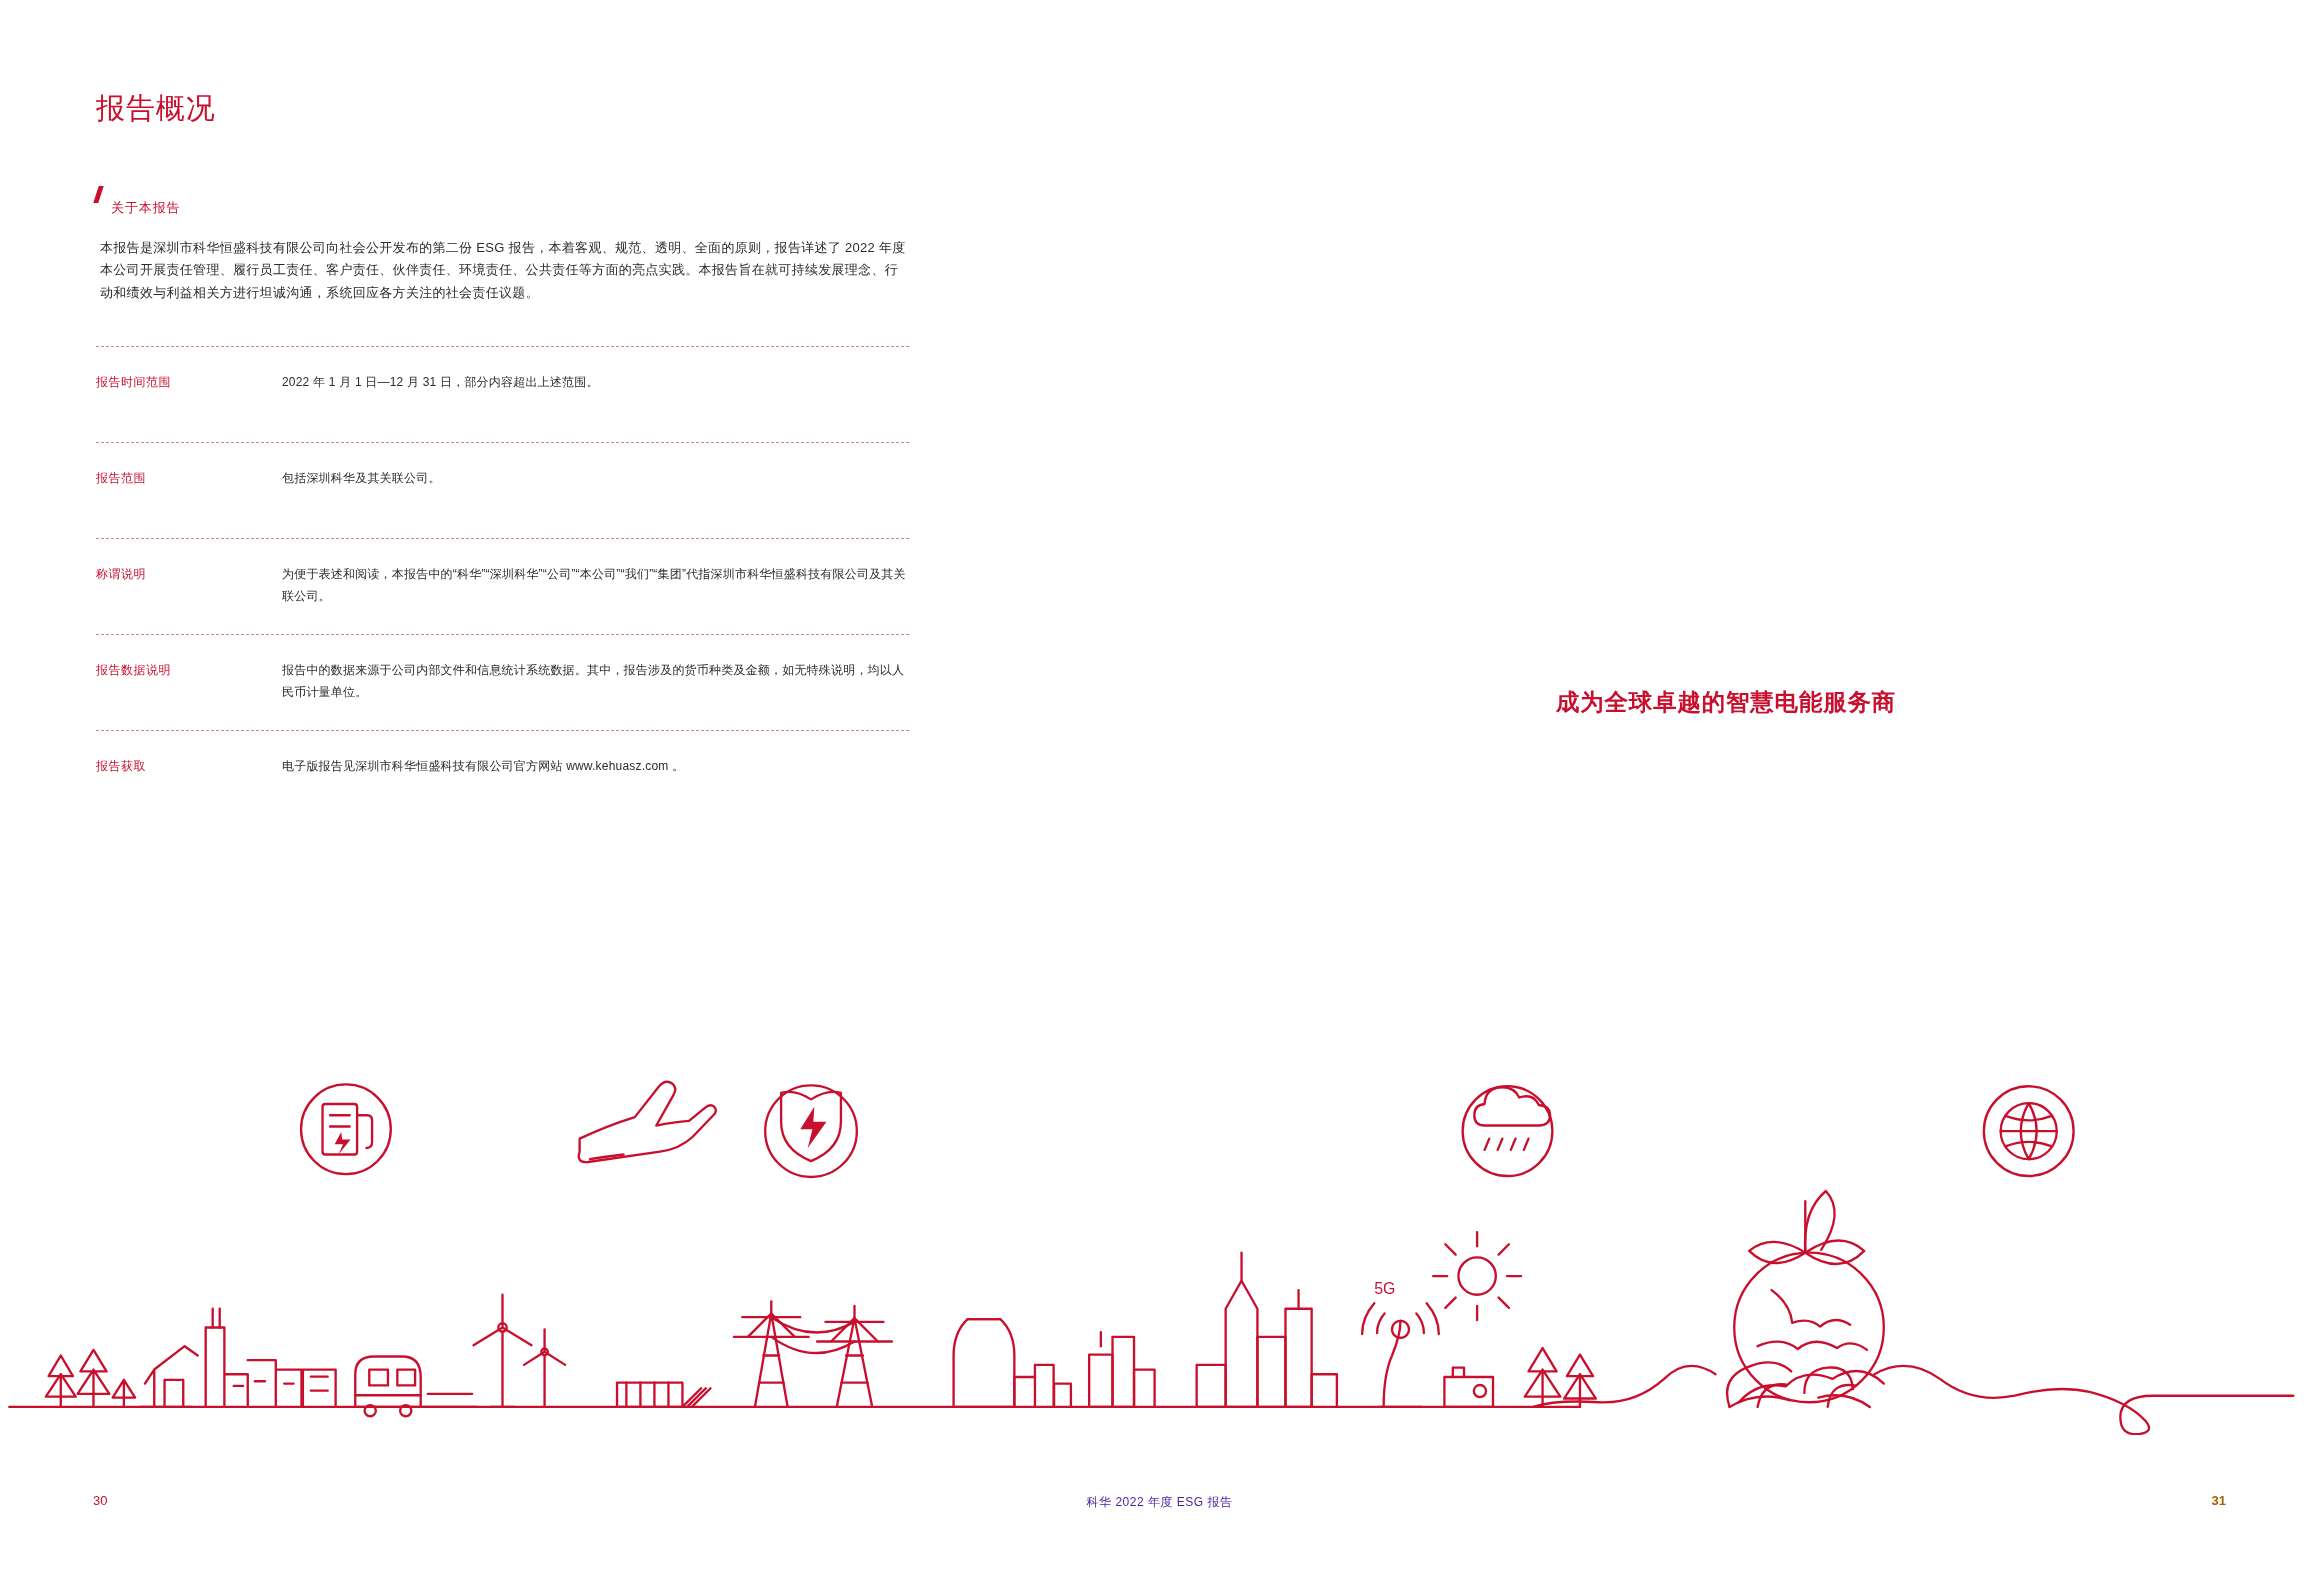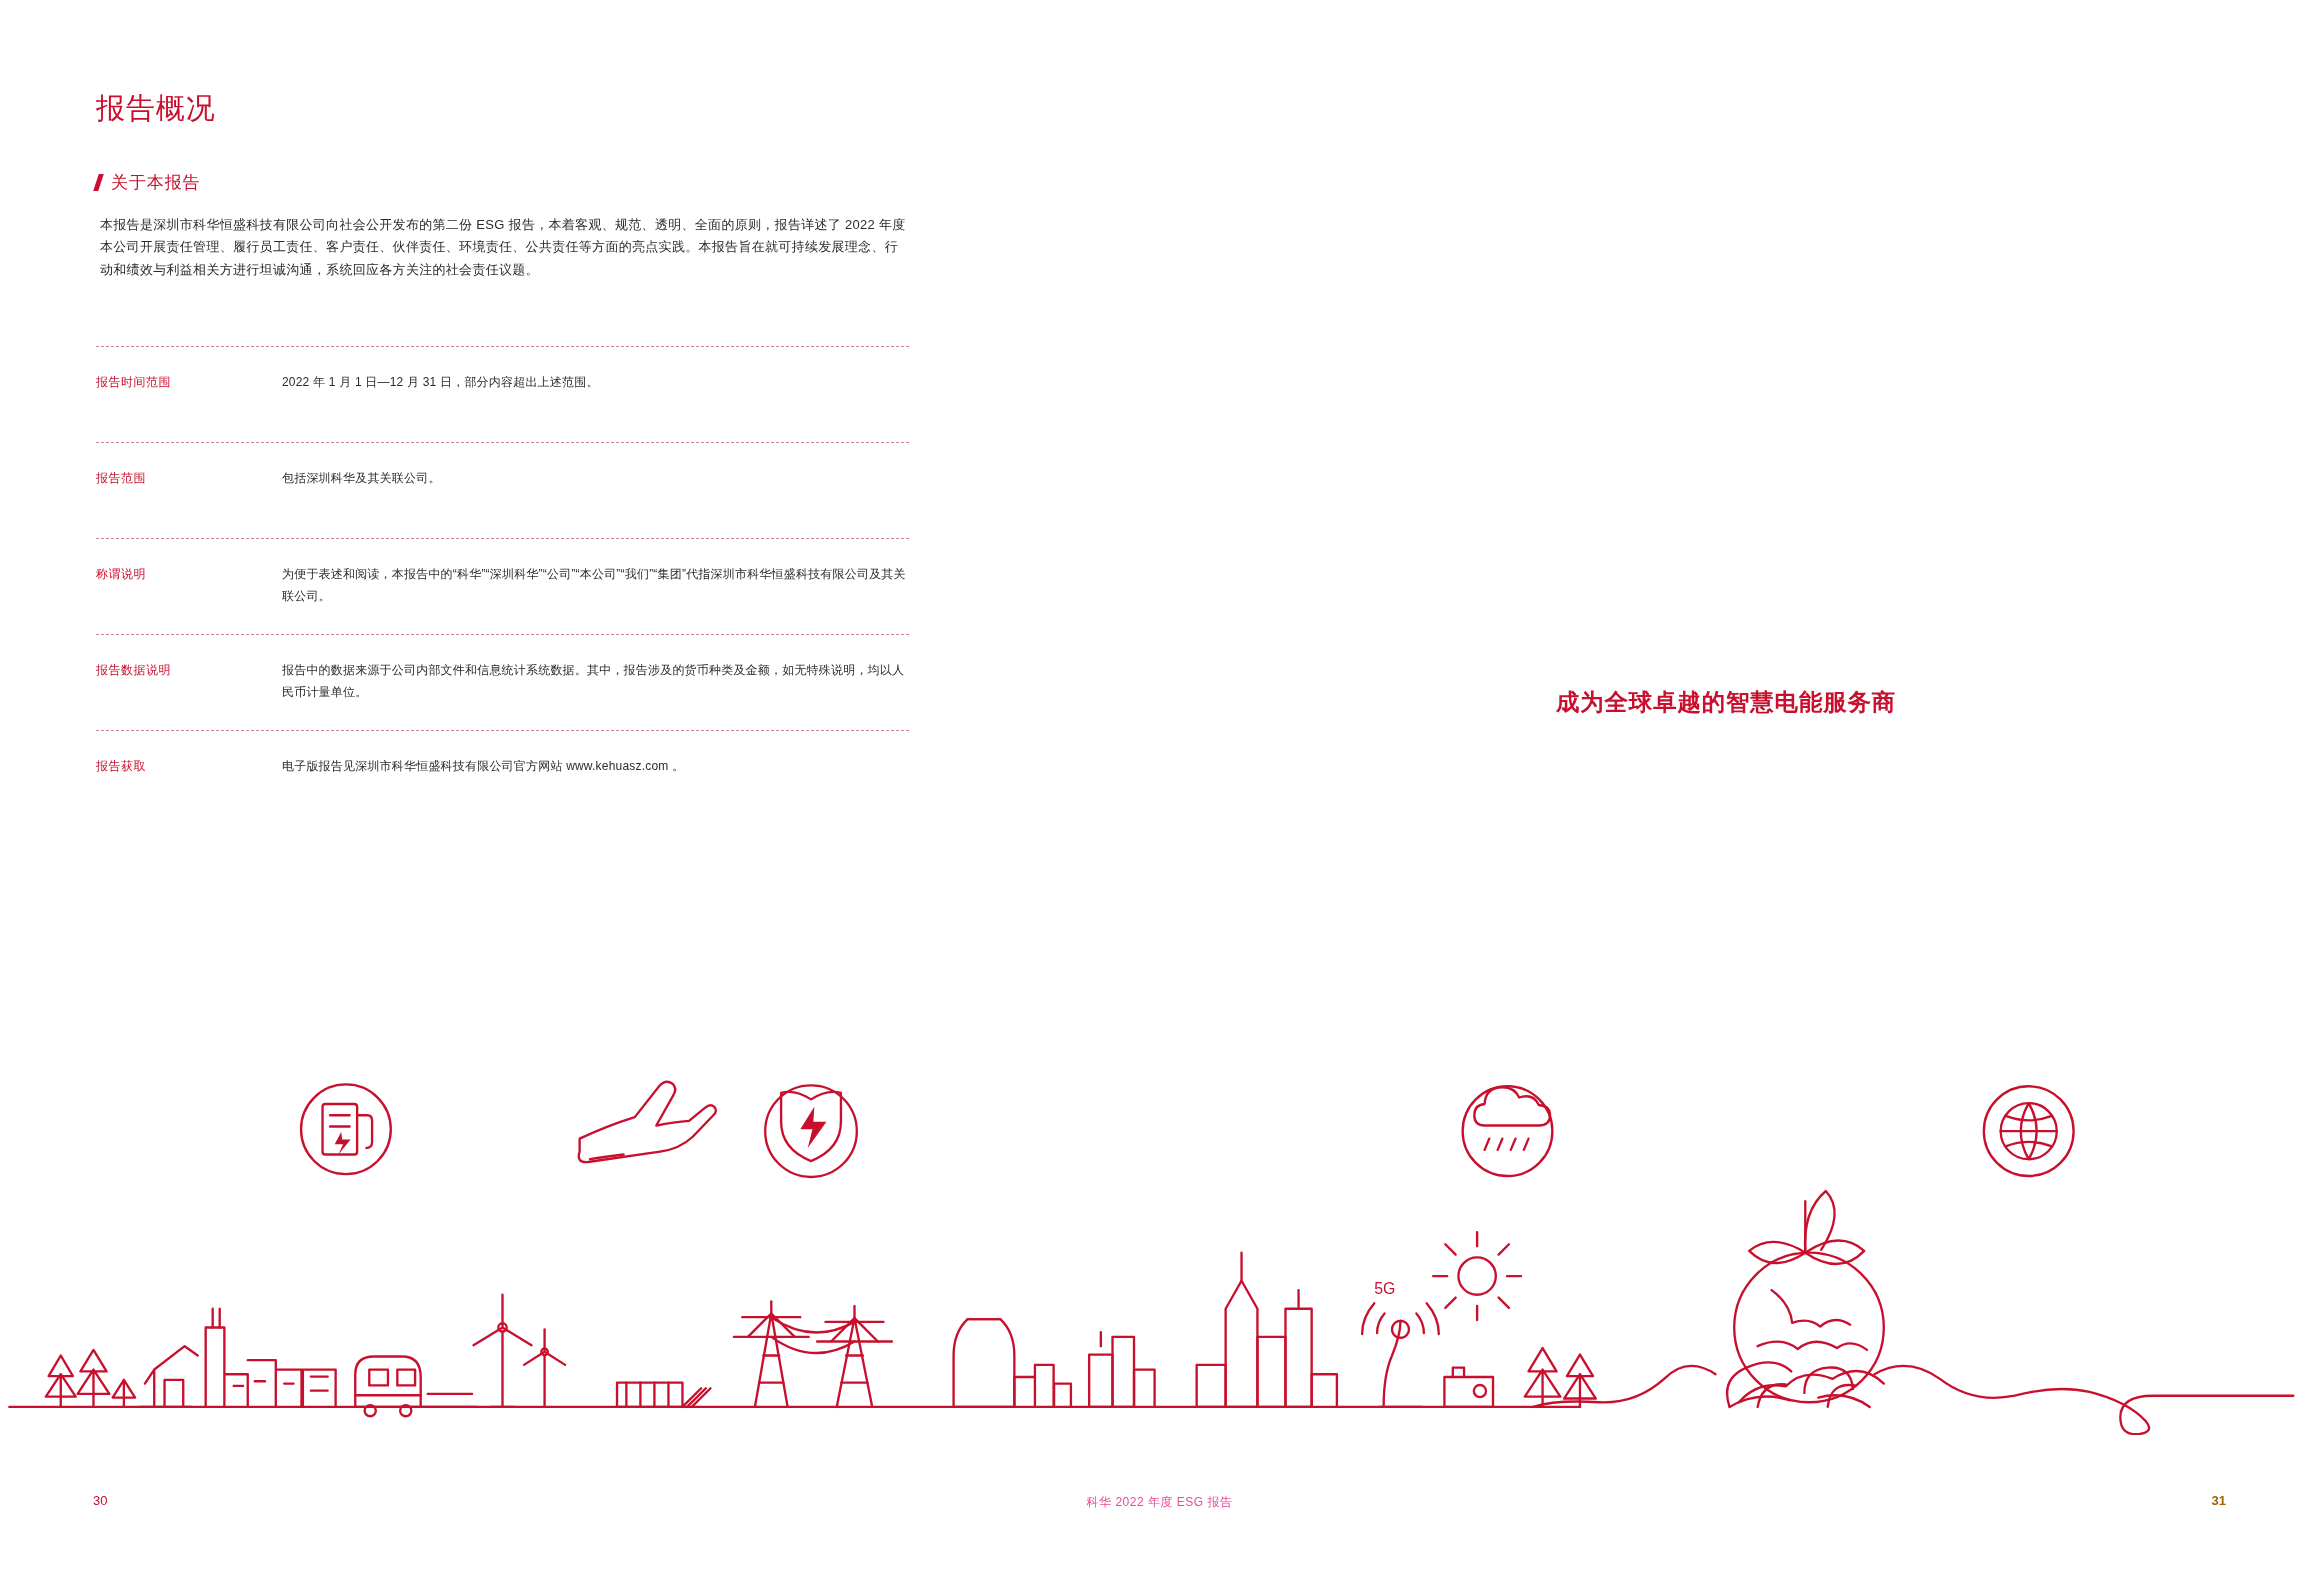--- a/index.html
+++ b/index.html
@@ -41,23 +41,24 @@
     margin-bottom: 19.6px;
   }
   .slash-mark {
     display: inline-block;
     width: 4.7px;
     height: 17px;
     background: #c8102e;
     transform: skewX(-18deg);
   }
   .sub-head-text {
-    font-size: 17px;
+    font-size: 13px;
     color: #c8102e;
     letter-spacing: 0.9px;
+    margin-top: 28px;
   }
   .intro-para {
     font-size: 13px;
     line-height: 1.75;
     color: #2b2b2b;
     letter-spacing: 0.3px;
     width: 809px;
     margin: 4px;
   }
 
@@ -143,21 +144,21 @@
     color: #a16207;
     font-weight: bold;
   }
   .footer-center {
     position: absolute;
     left: 0;
     right: 0;
     top: 0.9px;
     text-align: center;
     font-size: 12px;
-    color: #ec4899;
+    color: #4c1d95;
     letter-spacing: 0.5px;
   }
 </style>
 </head>
 <body>
 
 <div class="page">
 
   <div class="left-col">
     <h1 class="section-title">报告概况</h1>

